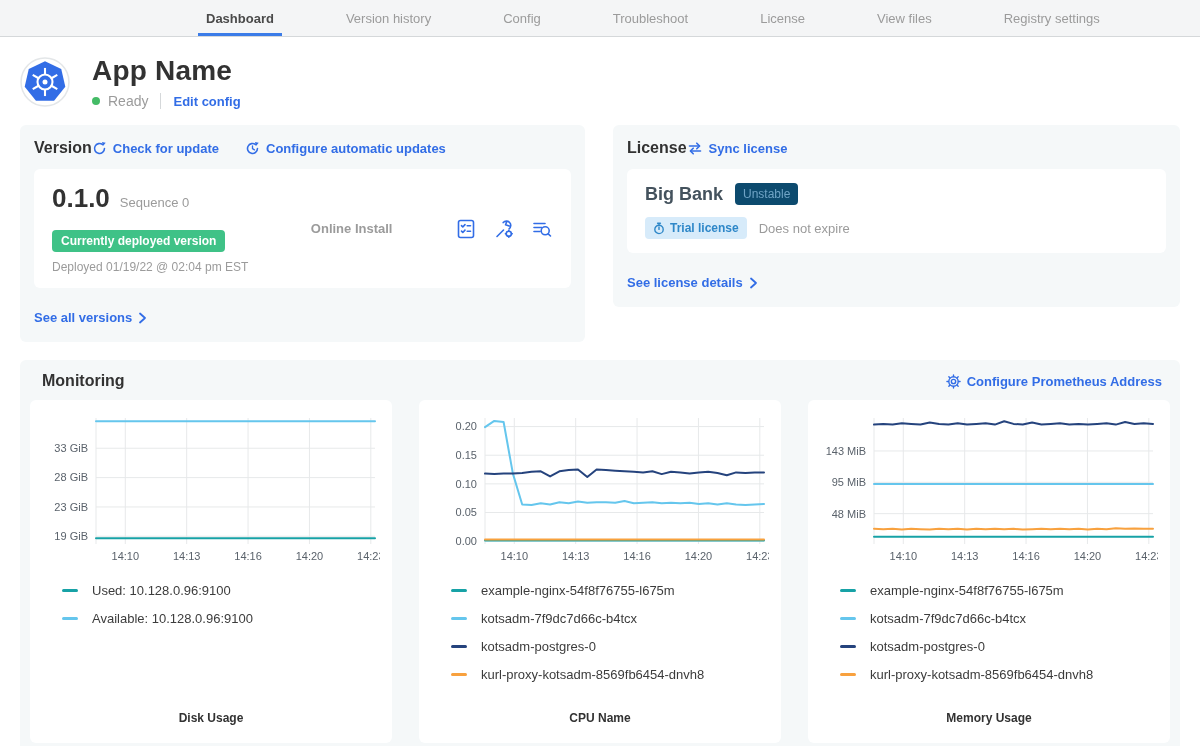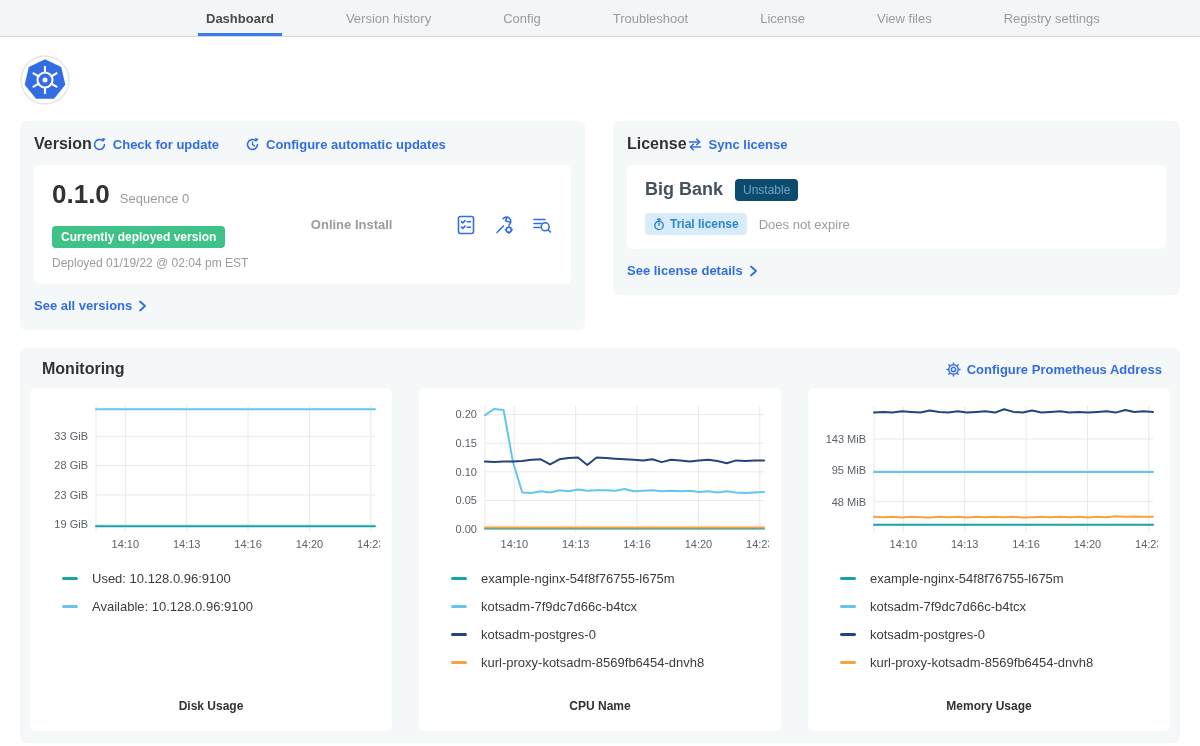--- a/index.html
+++ b/index.html
@@ -40,24 +40,24 @@
   .version-panel { display:flex; align-items:center; justify-content:space-between; min-height:88px;gap:20px; }
   .ver-row { display:flex; align-items:baseline; gap:10px; }
   .ver-number { font-size:26px; font-weight:bold; color:#323232; }
   .ver-seq { font-size:13px; color:#9b9b9b; }
   .badge-green { display:inline-block; margin-top:16px; background:#3fc287; color:#fff;
     font-size:12px; font-weight:bold; padding:4px 9px; border-radius:4px; }
   .deployed-at { margin-top:8px; font-size:12px; color:#9b9b9b; }
   .install-type { font-size:13px; font-weight:bold; color:#9b9b9b; }
   .ver-actions { display:flex; gap:16px; color:#326de6; }
   .ver-actions .icon-btn { cursor:pointer; display:flex; }
-  .see-link { margin-top:14px; display:inline-flex; }
+  .see-link { margin-top:22px; display:inline-flex; }
 
   .license-panel { min-height:62px; }
-  .lic-row1 { display:flex; gap:12px; }
+  .lic-row1 { display:flex; align-items:center; gap:12px; }
   .lic-name { font-size:18px; font-weight:bold; color:#44525d; }
   .badge-channel { background:#0c4a6e; color:#6fa3c5; font-size:12px; padding:4px 8px; border-radius:4px; }
   .lic-row2 { display:flex; align-items:center; gap:12px; margin-top:12px; }
   .badge-trial { background:#d7ebfa; color:#2e87c8; font-size:12px; font-weight:bold;
     padding:4px 8px; border-radius:4px; display:inline-flex; align-items:center; gap:5px; }
   .lic-expiry { font-size:13px; color:#9b9b9b; }
 
   
   .monitor-card { margin:18px 20px 8px 20px; background:#f5f8f9; border-radius:6px; padding:12px 10px 12px 10px; }
   .monitor-head { display:flex; align-items:center; justify-content:space-between; padding:0 8px 0 12px; }
@@ -95,20 +95,29 @@
         <circle cx="24" cy="24" r="7.2"></circle>
         <line x1="24" y1="16.8" x2="24" y2="10.5"></line>
         <line x1="30.2" y1="20.4" x2="35.8" y2="17.2"></line>
         <line x1="30.2" y1="27.6" x2="35.8" y2="30.8"></line>
         <line x1="24" y1="31.2" x2="24" y2="37.5"></line>
         <line x1="17.8" y1="27.6" x2="12.2" y2="30.8"></line>
         <line x1="17.8" y1="20.4" x2="12.2" y2="17.2"></line>
       </g>
       <circle cx="24" cy="24" r="2.4" fill="#ffffff"></circle>
     </svg>
+  </div>
+  <div>
+    <div class="app-title">App Name</div>
+    <div class="app-status-row">
+      <span class="status-dot"></span>
+      <span class="status-text">Ready</span>
+      <span class="vdiv"></span>
+      <a class="link edit-config">Edit config</a>
+    </div>
   </div>
 </div>
 
 <div class="cards-row">
   <div class="card version-card">
     <div class="card-head">
       <div class="card-title">Version</div>
       <div class="head-links">
         <a class="link">
           <span style="display:flex">

